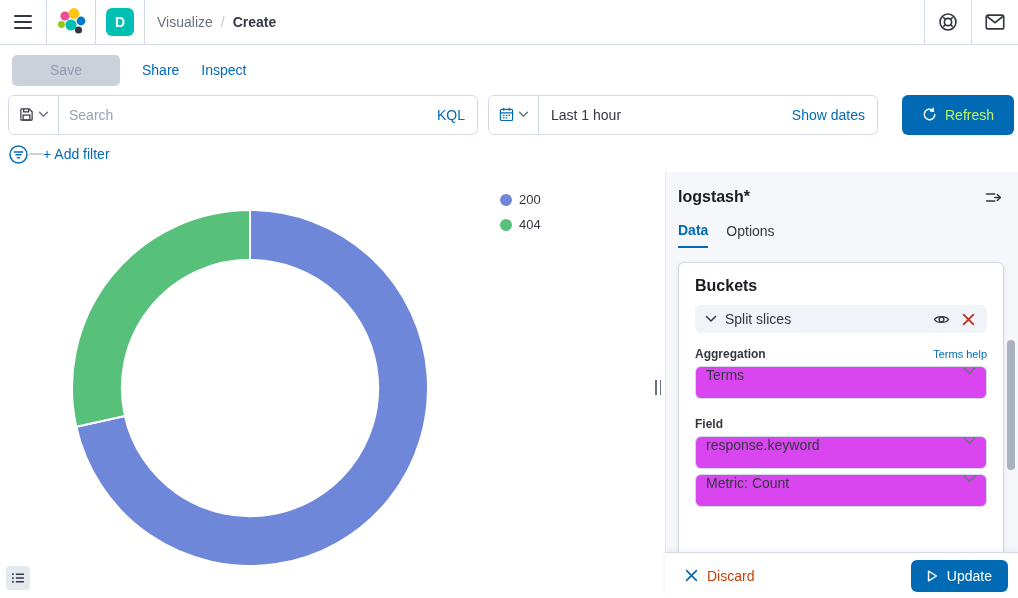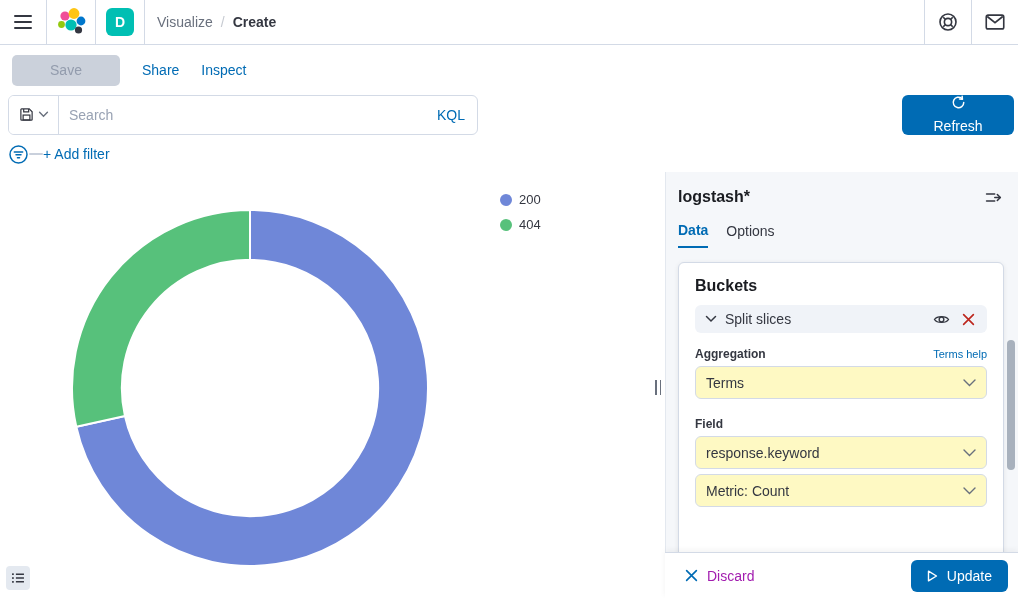--- a/index.html
+++ b/index.html
@@ -43,22 +43,22 @@
                   font-family:"Liberation Sans",sans-serif; color:#343741; }
   .search-input::placeholder { color:#98A2B3; }
   .kql-badge { display:flex; align-items:center; padding:0 12px; color:#006BB4; font-size:14px; cursor:pointer; }
   .q-time { width:390px; }
   .cal-btn { width:50px; display:flex; align-items:center; justify-content:center; gap:4px;
              border:none; border-right:1px solid #D3DAE6; background:#fff; color:#006BB4; cursor:pointer; }
   .time-text { flex:1; display:flex; align-items:center; padding:0 12px; font-size:14px; color:#343741; cursor:pointer; }
   .showdates { display:flex; align-items:center; padding:0 12px; color:#006BB4; font-size:14px;
                background:none; border:none; cursor:pointer; }
   .refresh-btn { margin-left:auto; width:112px; height:40px; border:none; border-radius:6px; background:#006BB4;
-                 color:#ffffff; font-size:14px; font-weight:500; display:flex; align-items:center;
-                 justify-content:center; gap:8px; cursor:pointer;flex-direction:column; }
+                 color:#bef264; font-size:14px; font-weight:500; display:flex; align-items:center;
+                 justify-content:center; gap:8px; cursor:pointer; }
 
   
   .filterbar { position:absolute; left:0; top:138px; width:1018px; height:32px;
                display:flex; align-items:center; padding-left:8px; }
   .filter-icon-btn { background:none; border:none; color:#006BB4; cursor:pointer; display:flex; align-items:center; }
   .filter-dash { width:14px; height:2px; background:#C9D0DC; border-radius:1px; }
   .addfilter { color:#006BB4; font-size:14px; background:none; border:none; cursor:pointer; }
 
   
   .chart-area { position:absolute; left:0; top:172px; width:665px; height:426px; background:#fff; }
@@ -88,30 +88,30 @@
   .bucket-row { margin-top:10px; height:28px; background:#F0F3F8; border-radius:6px; display:flex;
                 align-items:center; padding:0 10px; gap:8px; }
   .bucket-row .lbl { font-size:14px; color:#343741; }
   .bucket-row .spacer { flex:1; }
   .ghost-btn { background:none; border:none; cursor:pointer; display:flex; align-items:center; padding:2px; }
   .eye { color:#343741; }
   .x-red { color:#BD271E; }
   .form-label-row { margin-top:14px; display:flex; align-items:baseline; }
   .form-label { font-size:12px; font-weight:700; color:#343741; }
   .help-link { margin-left:auto; font-size:11px; color:#006BB4; background:none; border:none; cursor:pointer; }
-  .select { margin-top:5px; height:33px; border:1px solid #D3DAE6; border-radius:6px; background:#fef9c3;
-            display:flex; align-items:center; padding:0 10px; font-size:14px; color:#343741; cursor:pointer; }
+  .select { margin-top:5px; height:33px; border:1px solid #D3DAE6; border-radius:6px; background:#d946ef;
+            display:flex; align-items:flex-start; padding:0 10px; font-size:14px; color:#343741; cursor:pointer; }
   .select .spacer { flex:1; }
   .select .chev { color:#69707D; }
   .form-label-row.gap-lg { margin-top:18px; }
 
   .bottombar { position:absolute; left:665px; bottom:0; width:353px; height:46px; background:#fff;
                border-top:1px solid #D3DAE6; box-shadow:0 -2px 6px rgba(0,0,0,0.05);
                display:flex; align-items:center; padding:0 10px 0 20px; z-index:5; }
-  .discard { display:flex; align-items:center; gap:9px; color:#a21caf; font-size:14px;
+  .discard { display:flex; align-items:center; gap:9px; color:#c2410c; font-size:14px;
              background:none; border:none; cursor:pointer; }
   .update-btn { margin-left:auto; height:32px; padding:0 16px; border:none; border-radius:6px;
                 background:#006BB4; color:#fff; font-size:14px; font-weight:500; display:flex;
                 align-items:center; gap:9px; cursor:pointer; }
   .scroll-thumb { position:absolute; right:3px; top:168px; width:8px; height:130px;
                   background:#9AA5B1; border-radius:4px; opacity:.85; cursor:pointer; }
 
   svg { display:block; }
 </style>
 </head>
@@ -194,20 +194,38 @@
         <span>
           <svg width="11" height="7" viewBox="0 0 12 8" fill="none" stroke="#69707D" stroke-width="1.6" stroke-linecap="round">
               <path d="M1.5 1.5 6 6l4.5-4.5"></path>
             </svg>
         </span>
       </button>
       <input class="search-input" type="text" placeholder="Search" style="">
       <span class="kql-badge">KQL</span>
     </div>
 
+    <div class="q-group q-time">
+      <button class="cal-btn">
+        <span>
+          <svg width="15" height="15" viewBox="0 0 16 16" fill="none" stroke="#006BB4" stroke-width="1.3">
+            <rect x="1.5" y="2.6" width="13" height="11.8" rx="1.4"></rect>
+              <path d="M1.5 6.2h13M5 .8v3.2M11 .8v3.2"></path>
+            <path d="M4.3 9h1.6M7.2 9h1.6M10.1 9h1.6M4.3 11.7h1.6M7.2 11.7h1.6"></path>
+          </svg>
+        </span>
+        <span>
+          <svg width="11" height="7" viewBox="0 0 12 8" fill="none" stroke="#69707D" stroke-width="1.6" stroke-linecap="round">
+              <path d="M1.5 1.5 6 6l4.5-4.5"></path>
+            </svg>
+        </span>
+      </button>
+      <span class="time-text">Last 1 hour</span>
+      <button class="showdates">Show dates</button>
+    </div>
 
     <button class="refresh-btn">
       <span>
         <svg width="15" height="15" viewBox="0 0 16 16" fill="none" stroke="#fff" stroke-width="1.6" stroke-linecap="round">
           <path d="M13.6 8A5.6 5.6 0 1 1 11.5 3.6"></path>
             <path d="M11.9 1.3l.3 3.2-3.2-.3" stroke-linejoin="round"></path>
         </svg>
       </span>
       <span>Refresh</span>
     </button>

